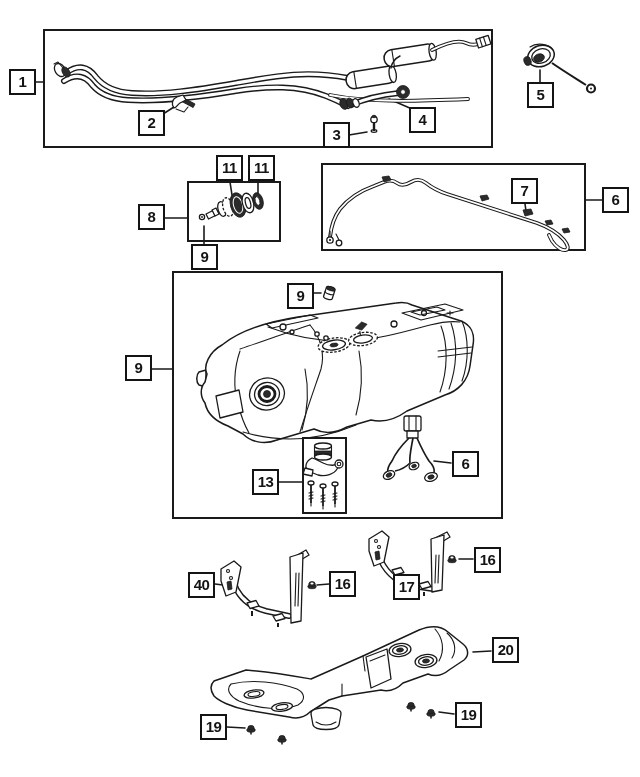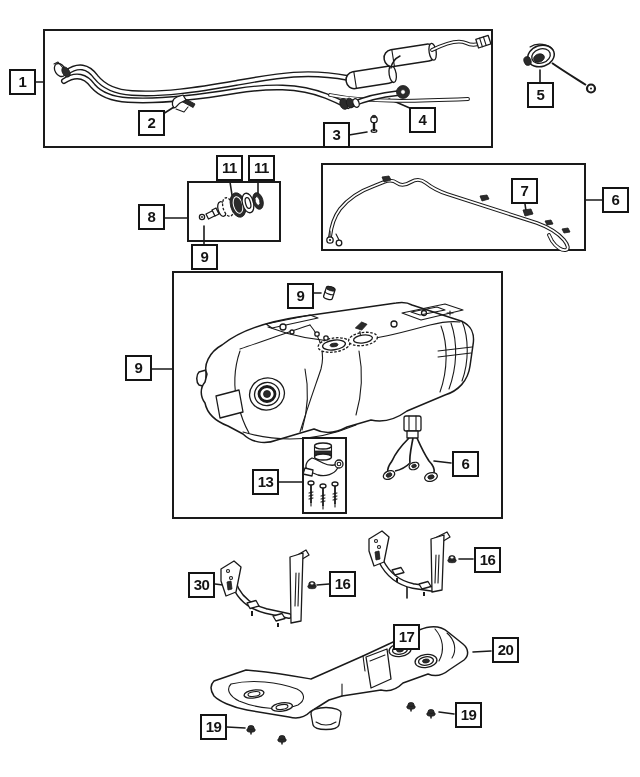--- a/index.html
+++ b/index.html
@@ -352,19 +352,19 @@
 <div class="callout" style="left:138px;top:204px">8</div>
 <div class="callout" style="left:191px;top:244px">9</div>
 <div class="callout" style="left:216px;top:155px">11</div>
 <div class="callout" style="left:248px;top:155px">11</div>
 <div class="callout" style="left:125px;top:355px">9</div>
 <div class="callout" style="left:287px;top:283px">9</div>
 <div class="callout" style="left:452px;top:451px">6</div>
 <div class="callout" style="left:252px;top:469px">13</div>
 <div class="callout" style="left:329px;top:571px">16</div>
 <div class="callout" style="left:474px;top:547px">16</div>
-<div class="callout" style="left:393px;top:624px">17</div>
+<div class="callout" style="left:393px;top:574px">17</div>
 <div class="callout" style="left:492px;top:637px">20</div>
 <div class="callout" style="left:200px;top:714px">19</div>
 <div class="callout" style="left:455px;top:702px">19</div>
-<div class="callout" style="left:188px;top:572px">30</div>
+<div class="callout" style="left:188px;top:572px">40</div>
 
 </div>
 
 </body></html>

